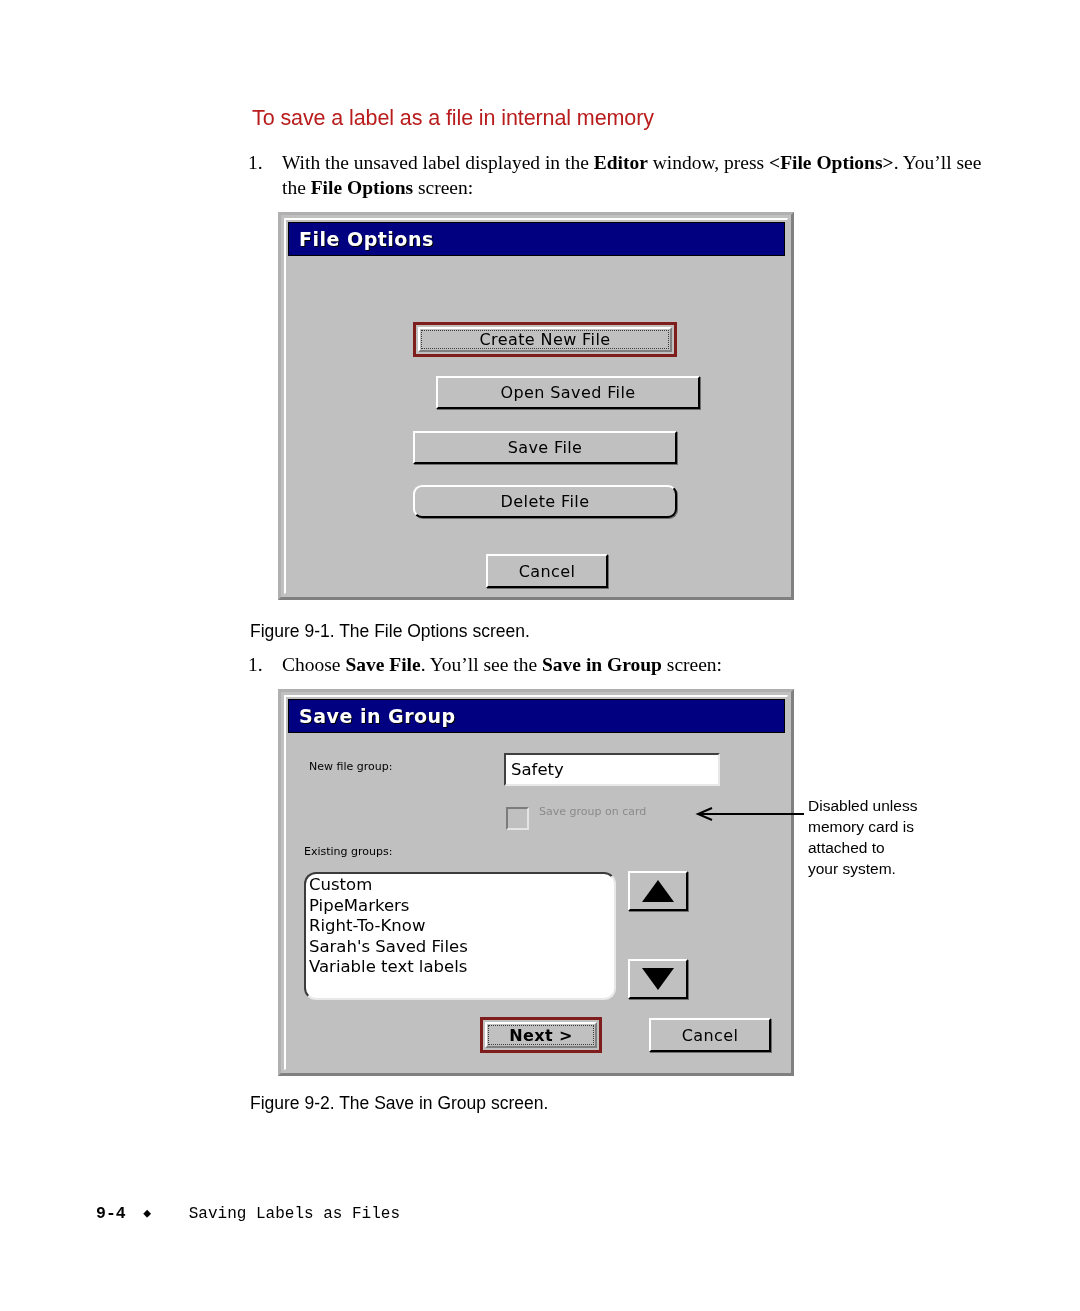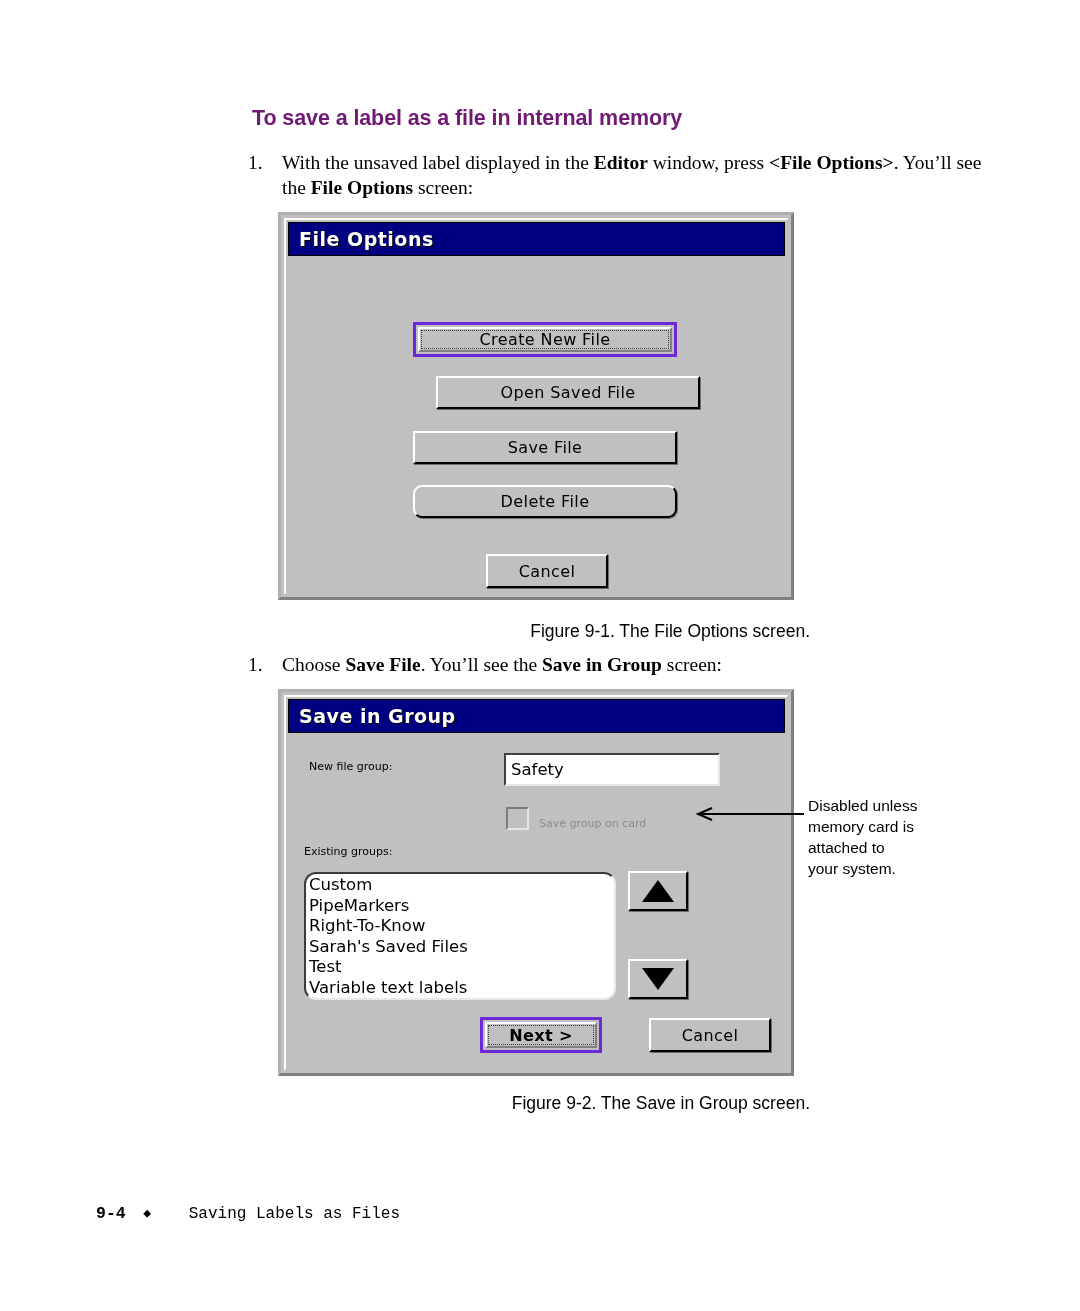--- a/index.html
+++ b/index.html
@@ -15,24 +15,24 @@
     color: #000000;
     overflow: hidden;
   }
 
   
   .page-heading {
     position: absolute;
     left: 252px;
     top: 106px;
     font-family: "Liberation Sans", sans-serif;
-    font-weight: bold;
+    font-weight: normal;
     font-size: 21.5px;
     letter-spacing: -0.1px;
-    color: #701a75;
+    color: #b91c1c;
   }
 
   .step {
     position: absolute;
     font-family: "Liberation Serif", serif;
     font-size: 19.5px;
     line-height: 25px;
     color: #000;
   }
   .step .num {
@@ -49,21 +49,21 @@
   .step b { font-weight: bold; }
 
   #step-1 { left: 248px; top: 150px; width: 740px; }
   #step-2 { left: 248px; top: 652px; width: 740px; }
 
   .figcaption {
     position: absolute;
     font-family: "Liberation Sans", sans-serif;
     font-size: 17.5px;
     color: #000;
-    text-align: right;
+    text-align: left;
     width: 560px;
     left: 250px;
   }
   #figcaption-1 { top: 621px; }
   #figcaption-2 { top: 1093px; }
 
   
   .footer {
     position: absolute;
     left: 96px;
@@ -129,21 +129,21 @@
     box-sizing: border-box;
     display: flex;
     align-items: center;
     justify-content: center;
     font-family: "DejaVu Sans", sans-serif;
     font-size: 16px;
     color: #000000;
     box-shadow: 1px 1px 0 #6e6e6e;
   }
   .btn.focused {
-    border: 3px solid #6d28d9;
+    border: 3px solid #7f1d1d;
     box-shadow: none;
   }
   .btn.focused .inner {
     position: absolute;
     left: 2px; top: 2px; right: 2px; bottom: 2px;
     border-top: 2px solid #ffffff;
     border-left: 2px solid #ffffff;
     border-right: 2px solid #7f7f7f;
     border-bottom: 2px solid #7f7f7f;
     box-sizing: border-box;
@@ -327,30 +327,29 @@
   <div class="dialog-inner">
 
     <div class="titlebar">
       <span class="tt">Save in Group</span>
     </div>
 
     <div class="fieldlabel" style="left:23px; top:63px;">New file group:</div>
     <div class="textfield" style="left:218px; top:56px; width:216px; height:33px;">Safety</div>
 
     <div class="checkbox" style="left:220px; top:110px;"></div>
-    <div class="fieldlabel disabled" style="left:253px; top:120px;">Save group on card</div>
+    <div class="fieldlabel disabled" style="left:253px; top:108px;">Save group on card</div>
 
     <div class="fieldlabel" style="left:18px; top:148px;">Existing groups:</div>
 
     <div class="listbox" style="left:18px; top:175px; width:312px; height:128px;border-radius:12px;">
       <div class="li">Custom</div>
       <div class="li">PipeMarkers</div>
       <div class="li">Right-To-Know</div>
       <div class="li">Sarah's Saved Files</div>
-      <div class="li">Test</div>
       <div class="li">Variable text labels</div>
     </div>
 
     <div class="arrowbtn" style="left:342px; top:174px;">
       <span class="tri-up"></span>
     </div>
     <div class="arrowbtn" style="left:342px; top:262px;">
       <span class="tri-down"></span>
     </div>
 

